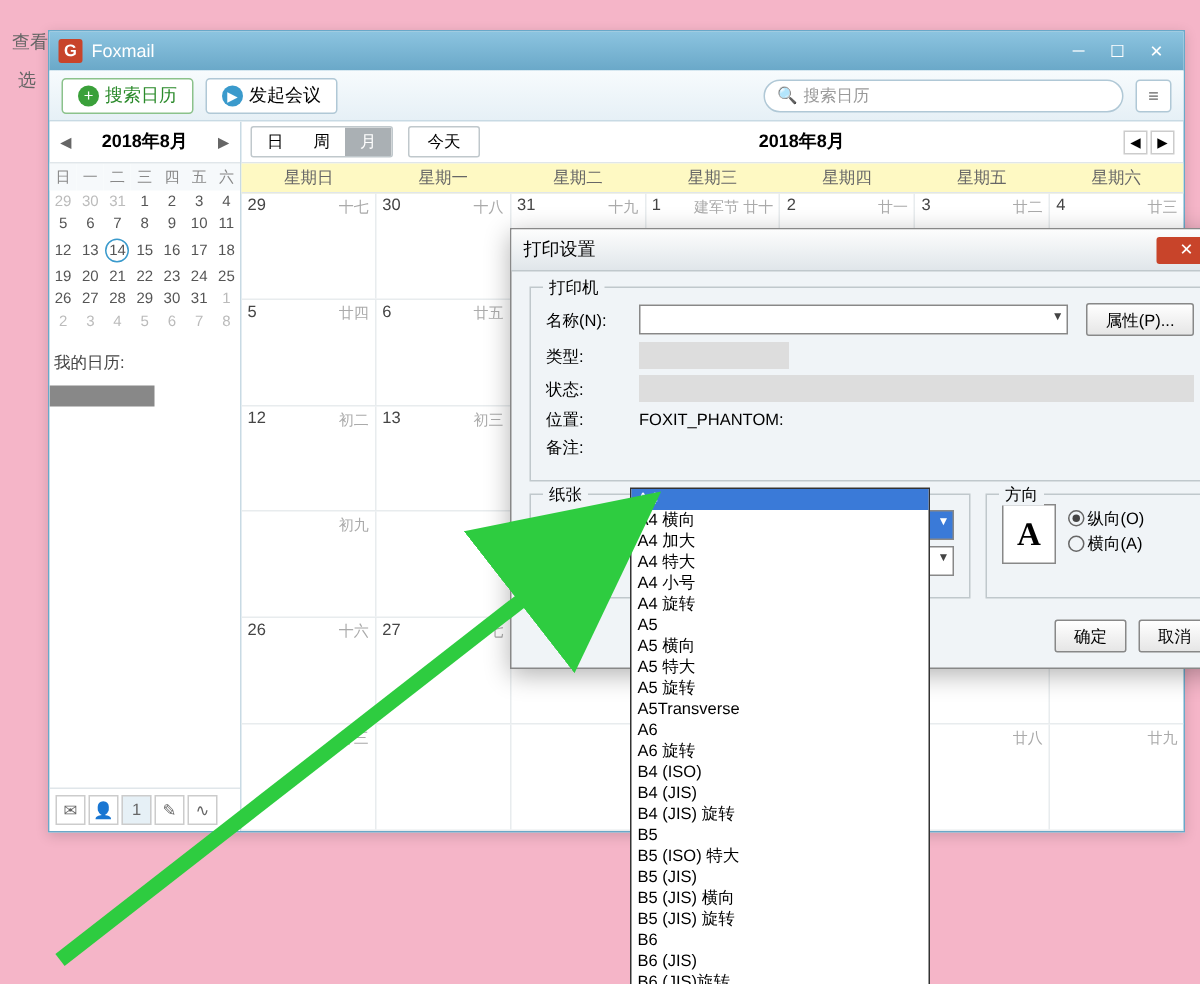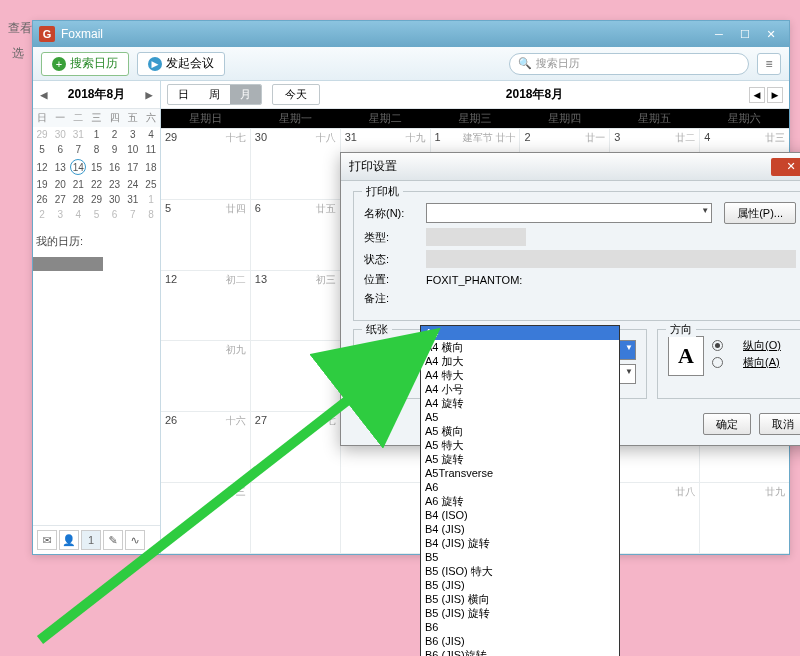--- a/index.html
+++ b/index.html
@@ -44,21 +44,21 @@
 .main-head { height: 28px; border-bottom: 1px solid #e0e6ea; display: flex; align-items: center; padding: 0 6px; gap: 4px; font-size: 12px; }
 .seg { display: flex; border: 1px solid #c0c8cc; border-radius: 2px; overflow: hidden; }
 .seg span { padding: 2px 10px; cursor: pointer; font-size: 11px; }
 .seg span.active { background: #aab0b4; color: #fff; }
 .today-btn { border: 1px solid #c0c8cc; padding: 2px 12px; border-radius: 2px; cursor: pointer; font-size: 11px; margin-left: 6px; }
 .main-title { flex: 1; text-align: center; font-weight: bold; }
 .main-nav { display: flex; gap: 2px; }
 .main-nav span { width: 16px; height: 16px; border: 1px solid #ccc; display: flex; align-items: center; justify-content: center; font-size: 9px; cursor: pointer; }
 
 .cal-grid { flex: 1; display: flex; flex-direction: column; }
-.dow { display: flex; font-size: 11px; color: #666; background: #000000; border-bottom: 1px solid #e0e6ea; }
+.dow { display: flex; font-size: 11px; color: #666; background: #fef9c3; border-bottom: 1px solid #e0e6ea; }
 .dow span { flex: 1; text-align: center; padding: 2px 0; }
 .weeks { flex: 1; display: flex; flex-direction: column; }
 .wk { flex: 1; display: flex; border-bottom: 1px solid #e8ecee; }
 .day { flex: 1; border-right: 1px solid #e8ecee; padding: 2px 4px; font-size: 10px; color: #666; position: relative; }
 .day:last-child { border-right: none; }
 .day .d { font-size: 11px; color: #444; }
 .day .lu { float: right; color: #aaa; font-size: 10px; }
 
 
 .print-dialog { position: absolute; top: 152px; left: 340px; width: 480px; background: #f0f4f7; border: 1px solid #888; box-shadow: 0 4px 16px rgba(0,0,0,0.3); z-index: 100; }
@@ -72,21 +72,21 @@
 .row label { width: 50px; }
 .row .val { flex: 1; height: 18px; background: #ddd; }
 .row .sel { flex: 1; height: 20px; border: 1px solid #888; background: #fff; position: relative; font-size: 11px; padding: 1px 4px; }
 .row .sel.hl { background: #3a7ad8; color: #fff; }
 .row .sel::after { content: "▼"; position: absolute; right: 2px; top: 2px; font-size: 8px; color: #444; }
 .row .sel.hl::after { color: #fff; }
 .btn { height: 22px; padding: 0 12px; border: 1px solid #888; background: linear-gradient(#fff,#e6e6e6); border-radius: 2px; font-size: 11px; cursor: pointer; }
 .paper-row { display: flex; gap: 10px; }
 .paper-row .fieldset { flex: 1; }
 .orient-icon { width: 36px; height: 40px; border: 1px solid #888; background: #fff; margin-right: 8px; display: flex; align-items: center; justify-content: center; font-family: serif; font-size: 22px; font-weight: bold; float: left; }
-.radio { display: flex; align-items: center; gap: 20px; font-size: 11px; margin: 2px 0; text-decoration: underline; }
+.radio { display: flex; align-items: center; gap: 2px; font-size: 11px; margin: 2px 0; }
 .radio .rb { width: 11px; height: 11px; border: 1px solid #666; border-radius: 6px; position: relative; }
 .radio .rb.on::after { content: ""; position: absolute; top: 2px; left: 2px; width: 5px; height: 5px; background: #444; border-radius: 3px; }
 .dlg-btns { display: flex; justify-content: flex-end; gap: 8px; margin-top: 6px; }
 
 
 .dropdown { position: absolute; top: 325px; left: 420px; width: 200px; background: #fff; border: 1px solid #333; z-index: 200; font-size: 11px; font-family: "SimSun", monospace; }
 .dropdown .opt { padding: 0 4px; line-height: 14px; cursor: pointer; white-space: nowrap; }
 .dropdown .opt.sel { background: #3a7ad8; color: #fff; }
 
 

